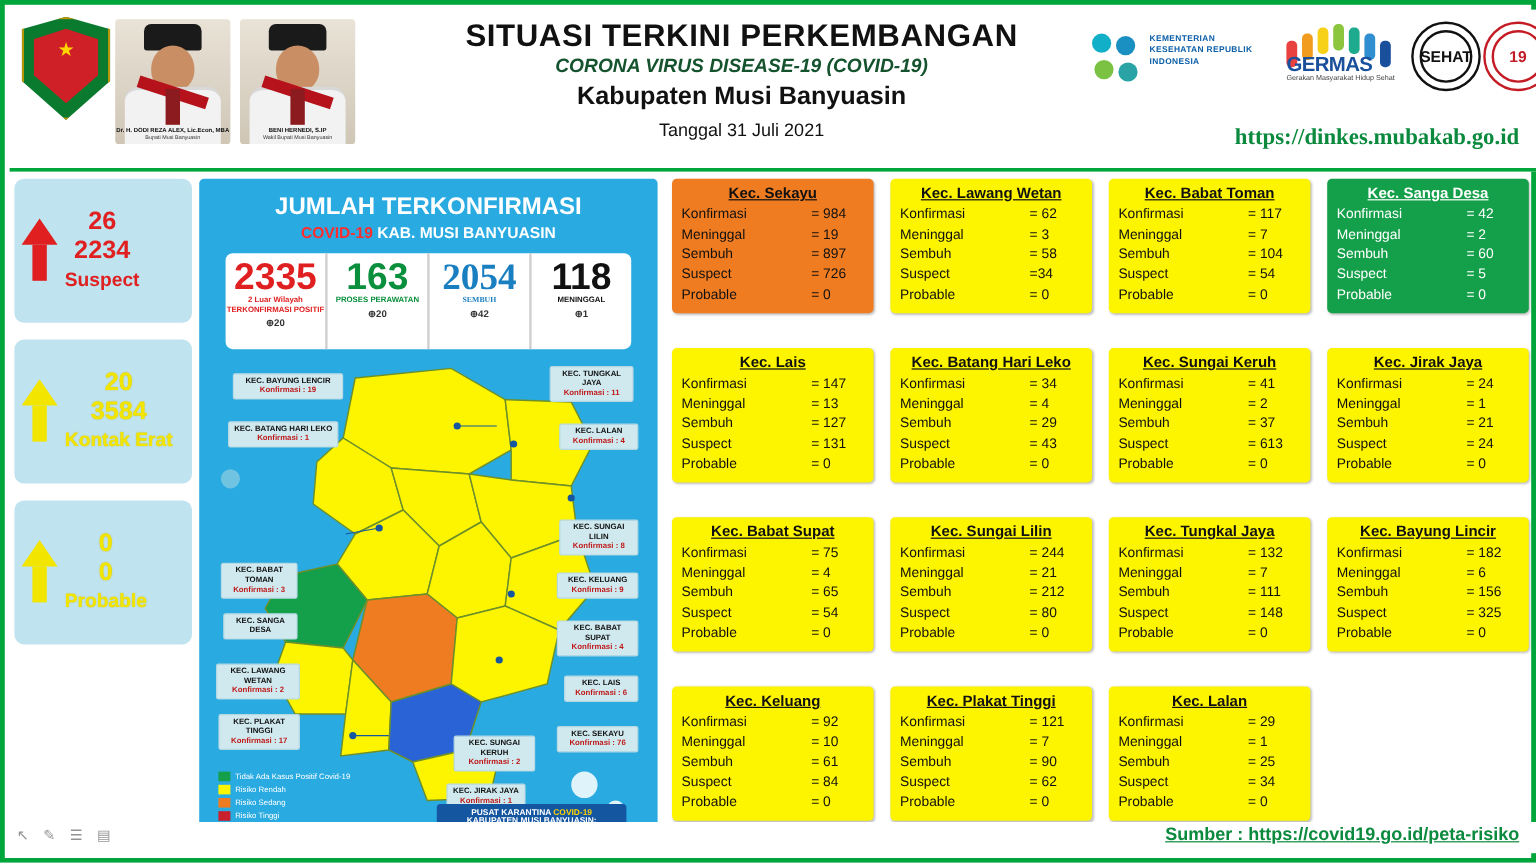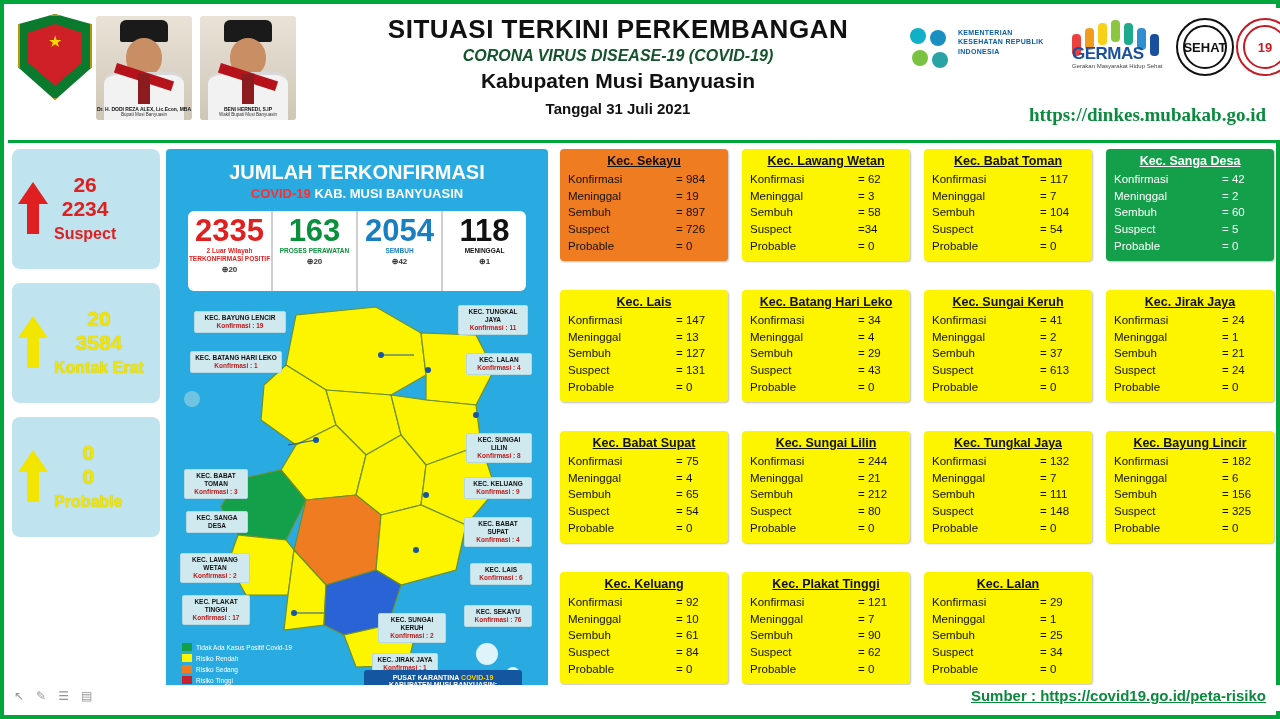--- a/index.html
+++ b/index.html
@@ -82,21 +82,21 @@
   .title-block .t1 {
     font-size:26px; font-weight:bold; color:#111; letter-spacing:.5px;
   }
   .title-block .t2 {
     font-size:16px; font-weight:bold; font-style:italic; color:#14532d; margin-top:2px;
   }
   .title-block .t3 {
     font-size:21px; font-weight:bold; color:#111; margin-top:4px;
   }
   .title-block .t4 {
-    font-size:15px; font-weight:bold; color:#111; margin-top:7px;
+    font-size:15px; font-weight:normal; color:#111; margin-top:7px;
   }
   .title-block .t5 {
     font-size:15px; font-weight:bold; color:#111; margin-top:2px;
   }
   .logos {
     position:absolute; right:10px; top:6px; width:360px; height:76px;
   }
   .logo-kemenkes { position:absolute; left:0px; top:6px; width:150px; height:58px; }
   .kk-mark { position:absolute; left:0; top:8px; width:42px; height:42px; }
   .kk-mark span {
@@ -193,21 +193,21 @@
   }
   .num-cell { flex:1; position:relative; text-align:center; padding-top:4px; }
   .num-cell + .num-cell { border-left:2px solid #cfcfcf; }
   .num-cell .big { font-size:31px; font-weight:bold; line-height:1; }
   .num-cell .cap { font-size:6.5px; font-weight:bold; margin-top:1px; line-height:1.2; }
   .num-cell .delta {
     font-size:8px; font-weight:bold; margin-top:2px; color:#333;
   }
   .c-red { color:#e02020; }
   .c-green { color:#0a8f3c; }
-  .c-blue { color:#1a7fc1; }
+  .c-blue { color:#1a7fc1;font-family:Liberation Serif, serif; }
   .c-black { color:#111; }
   .map-area {
     position:absolute; left:10px; top:146px; width:362px; height:400px;
   }
   .map-svg { position:absolute; left:0; top:0; }
   .maplabel {
     position:absolute; background:#cfe9ef; border-radius:2px;
     padding:2px 3px; font-size:6.5px; font-weight:bold; color:#111;
     text-align:center; line-height:1.25; border:1px solid #b5d8e2;
   }

